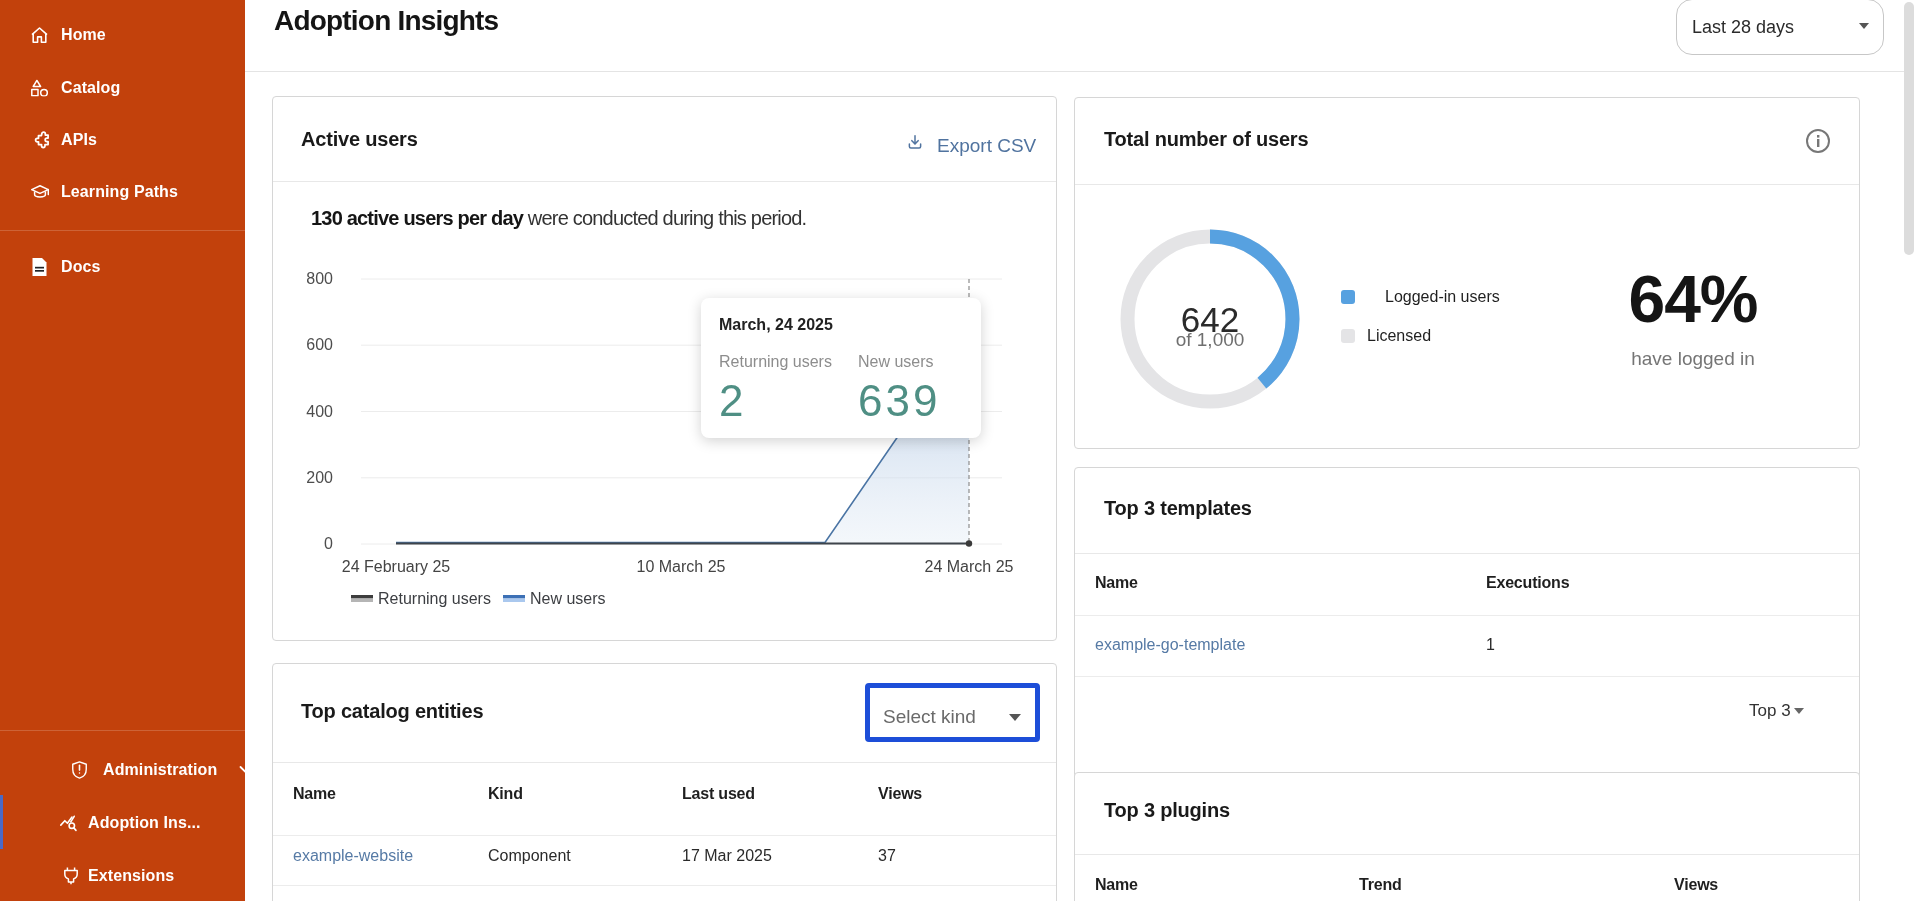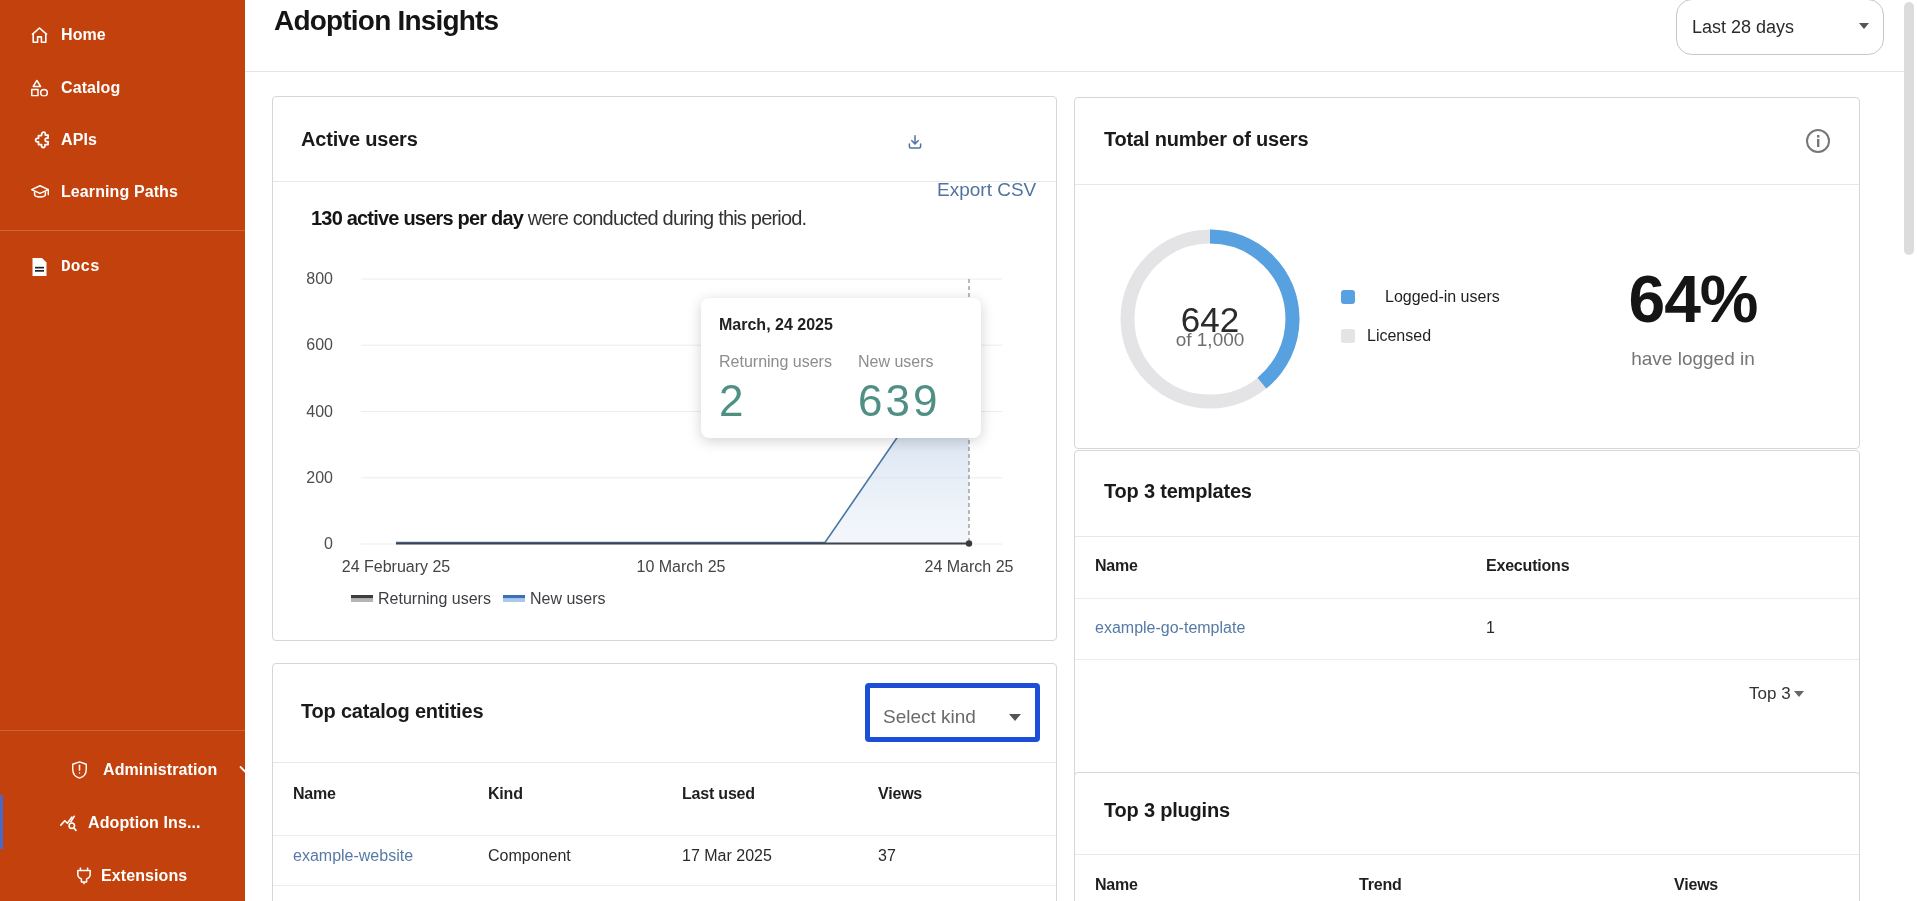--- a/index.html
+++ b/index.html
@@ -50,21 +50,21 @@
     </div>
   <div class="sitem" style="top:172px;">
     <svg width="18" height="14" viewBox="0 0 18 14" fill="none" stroke="#fff" stroke-width="1.5" stroke-linejoin="round">
       <path d="M0.7 4.6 L9 0.8 L17.3 4.6 L9 8.4 Z"></path>
       <path d="M3.6 6.4 V9.6 C3.6 10.9 6 12 9 12 C12 12 14.4 10.9 14.4 9.6 V6.4"></path>
       <path d="M17.3 4.6 V9.6" stroke-linecap="round"></path>
     </svg>
     <span class="lbl">Learning Paths</span>
     </div>
   <div class="sdivider" style="top:230px;"></div>
-  <div class="sitem" style="top:247px;font-family:Liberation Mono, monospace;">
+  <div class="sitem" style="top:247px;">
     <svg style="left:32px;" width="15" height="18" viewBox="0 0 15 18" fill="#fff">
       <path d="M0.5 0 H10 L14.5 4.5 V18 H0.5 Z"></path>
       <rect x="3" y="8.8" width="9" height="1.7" fill="#212427"></rect>
       <rect x="3" y="12" width="9" height="1.7" fill="#212427"></rect>
     </svg>
     <span class="lbl">Docs</span>
     </div>
   <div class="sdivider" style="top:730px;"></div>
   <div class="sitem" style="top:750px;margin-left:40px;">
     <svg style="left:32px;" width="15" height="18" viewBox="0 0 16 19" fill="none" stroke="#fff" stroke-width="1.5" stroke-linejoin="round">
@@ -79,21 +79,21 @@
   </div>
   <div class="sitem sub" style="top:803px;">
     <svg style="left:60px;" width="19" height="19" viewBox="0 0 19 19" fill="none" stroke="#fff" stroke-width="1.6" stroke-linecap="round" stroke-linejoin="round">
       <path d="M0.8 11.6 L4.8 7.2 L7.4 9.8 L12 3.6"></path>
       <path d="M10.8 8.4 L14.2 2.8"></path>
       <circle cx="11.8" cy="12.2" r="2.7"></circle>
       <path d="M13.8 14.4 L16 16.9"></path>
     </svg>
     <span class="lbl">Adoption Ins...</span>
     </div>
-  <div class="sitem sub" style="top:856px;margin-left:13px;">
+  <div class="sitem sub" style="top:856px;">
     <svg style="left:64px;" width="14" height="18" viewBox="0 0 14 18" fill="none" stroke="#fff" stroke-width="1.5" stroke-linejoin="round">
       <path d="M3.4 0.5 V3.6"></path>
       <path d="M10.6 0.5 V3.6"></path>
       <path d="M0.8 3.6 H13.2 V7 C13.2 9.3 11.7 11.2 9.6 11.9 V14.9 H4.4 V11.9 C2.3 11.2 0.8 9.3 0.8 7 Z"></path>
       <path d="M7 14.9 V17.3"></path>
     </svg>
     <span class="lbl">Extensions</span>
     </div>
   <div class="abs" style="left:0;top:795px;width:3px;height:54px;background:#4a69c6;"></div>
 </div>
@@ -108,21 +108,21 @@
   <div class="abs" style="left:1659px;top:2px;width:10px;height:253px;background:#dcdcdc;border-radius:5px;"></div>
 
   <div class="card" id="card-active" style="left:27px;top:96px;width:785px;height:545px;">
     <div class="ct" style="left:28px;top:31px;">Active users</div>
     <div class="hdiv" style="top:84px;"></div>
     <svg class="abs" style="left:633px;top:36px;" width="18" height="18" viewBox="0 0 24 24" fill="none" stroke="#50739f" stroke-width="2">
       <path d="M12 3.5 V14" stroke-linecap="round"></path>
       <path d="M7.8 10.2 L12 14.5 L16.2 10.2" stroke-linecap="round" stroke-linejoin="round"></path>
       <path d="M4.5 14.5 V18 C4.5 19.1 5.4 20 6.5 20 H17.5 C18.6 20 19.5 19.1 19.5 18 V14.5" stroke-linecap="round" stroke-linejoin="round"></path>
     </svg>
-    <div class="abs" style="left:664px;top:38px;font-size:19px;color:#50739f;margin-top:44px;">Export CSV</div>
+    <div class="abs" style="left:664px;top:38px;font-size:19px;color:#50739f;">Export CSV</div>
     <div class="abs" style="left:38px;top:110px;font-size:20px;color:#333;letter-spacing:-0.8px;"><b style="color:#151515;">130 active users per day</b> were conducted during this period.</div>
     <svg id="chart" class="abs" style="left:0;top:0;font-family:'Liberation Sans', sans-serif;" width="785" height="545" viewBox="0 0 785 545">
       <defs>
           <linearGradient id="fillgrad" x1="0" y1="0" x2="0" y2="1">
             <stop offset="0" stop-color="#b3c9e4" stop-opacity="0.95"></stop>
             <stop offset="1" stop-color="#dfe9f4" stop-opacity="0.35"></stop>
           </linearGradient>
         </defs>
       <line x1="88" y1="182" x2="729" y2="182" stroke="#ececec" stroke-width="1"></line>
       <text x="60" y="187" text-anchor="end" font-size="16" fill="#4d4d4d">800</text>
@@ -194,21 +194,21 @@
     <div class="abs" style="left:45px;top:202px;width:180px;text-align:center;font-size:35px;color:#2b2b2b;">642</div>
     <div class="abs" style="left:45px;top:231px;width:180px;text-align:center;font-size:19px;color:#6f6f6f;">of 1,000</div>
     <div class="abs" style="left:266px;top:192px;width:14px;height:14px;background:#57a1e0;border-radius:3px;"></div>
     <div class="abs" style="left:310px;top:190px;font-size:16px;color:#1f1f1f;text-align:right;">Logged-in users</div>
     <div class="abs" style="left:266px;top:231px;width:14px;height:14px;background:#e4e4e6;border-radius:3px;"></div>
     <div class="abs" style="left:292px;top:229px;font-size:16px;color:#1f1f1f;">Licensed</div>
     <div class="abs" style="left:468px;top:163px;width:300px;text-align:center;font-size:66px;font-weight:700;color:#151515;letter-spacing:-1px;">64%</div>
     <div class="abs" style="left:468px;top:250px;width:300px;text-align:center;font-size:19px;color:#757575;">have logged in</div>
   </div>
 
-  <div class="card" style="left:829px;top:450px;width:786px;height:337px;">
+  <div class="card" style="left:829px;top:467px;width:786px;height:337px;">
     <div class="ct" style="left:29px;top:29px;">Top 3 templates</div>
     <div class="hdiv" style="top:85px;"></div>
     <div class="th" style="left:20px;top:106px;">Name</div>
     <div class="th" style="left:411px;top:106px;">Executions</div>
     <div class="rowdiv" style="top:147px;"></div>
     <div class="td link" style="left:20px;top:168px;">example-go-template</div>
     <div class="td" style="left:411px;top:168px;">1</div>
     <div class="rowdiv" style="top:208px;"></div>
     <div class="abs" style="left:674px;top:233px;font-size:17px;color:#333;">Top 3</div>
     <span class="abs" style="left:719px;top:240px;width:0;height:0;border-left:5.5px solid transparent;border-right:5.5px solid transparent;border-top:6px solid #666;"></span>

